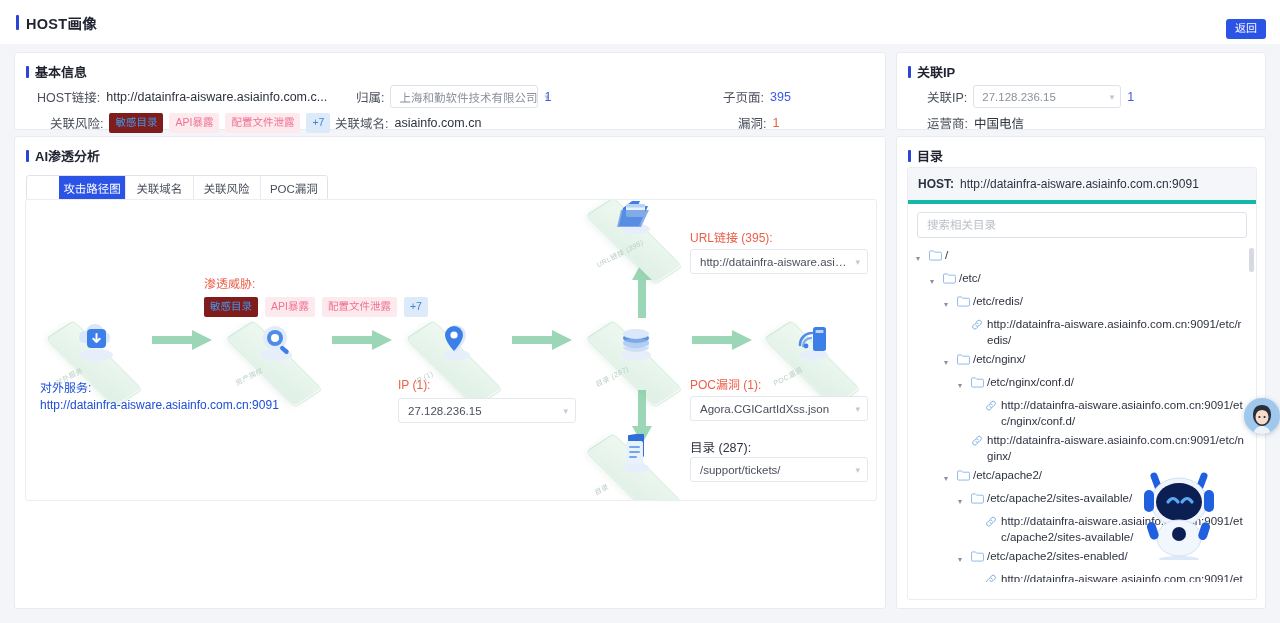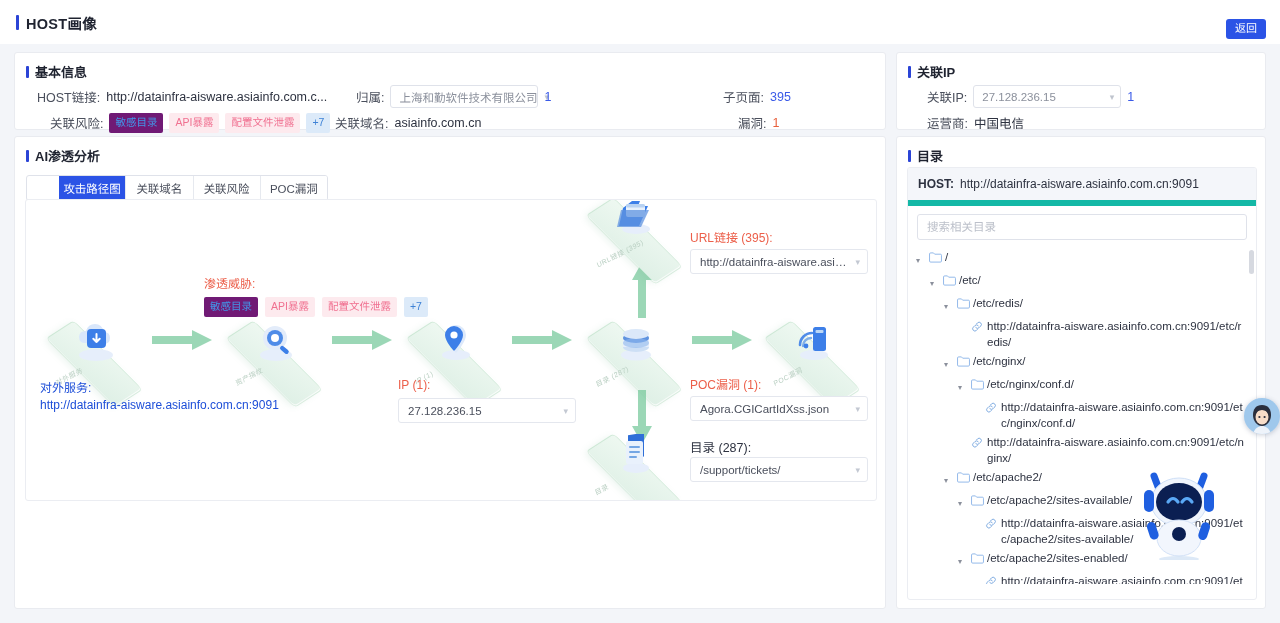--- a/index.html
+++ b/index.html
@@ -53,21 +53,21 @@
     border: 1px solid #dfe2ea; border-radius: 3px; background: #fff;
     height: 23px; padding: 0 6px 0 8px; margin-left: 6px;
     color: #8b909c; font-size: 11.5px; cursor: pointer;
   }
   .select-box .caret { margin-left: 7px; color: #bfc4ce; font-size: 9px; }
 
   .tag {
     display: inline-block; font-size: 10.5px; line-height: 1;
     padding: 4px 6px 5px; border-radius: 2px; margin-left: 6px; white-space: nowrap;
   }
-  .tag-blue { background: #701a75; color: #4296e8; }
+  .tag-blue { background: #7f1d1d; color: #4296e8; }
   .tag-red  { background: #fdeaee; color: #f07090; }
   .tag-more { background: #dceaf9; color: #3e82d6; }
 
   
   #ai-analysis { left: 14px; top: 136px; width: 872px; height: 473px; }
   .tabs { display: flex; margin: 4px 0 0 11px; border: 1px solid #dfe2ea; border-radius: 3px;
           width: 302px; overflow: hidden; height: 26px; padding-left: 32px; }
   .tab {
     flex: 1; display: flex; align-items: center; justify-content: center;
     font-size: 11.5px; color: #4a4f5c; cursor: pointer; background: #fff;
@@ -129,21 +129,21 @@
   #related-ip { left: 896px; top: 52px; width: 370px; height: 78px; }
 
   
   #directory { left: 896px; top: 136px; width: 370px; height: 473px; }
   .dir-inner {
     position: absolute; left: 10px; top: 30px; width: 350px; height: 433px;
     border: 1px solid #ebedf2; border-radius: 3px; background: #fff; overflow: hidden;
   }
   .dir-host {
     background: #f4f6fa; padding: 9px 10px; font-size: 12px; color: #2d3240;
-    border-bottom: 6px solid #14b8a6; white-space: nowrap; overflow: hidden;
+    border-bottom: 4px solid #14b8a6; white-space: nowrap; overflow: hidden;
   }
   .dir-host b { font-weight: bold; margin-right: 6px; }
   .dir-search-wrap { padding: 8px 9px 6px; }
   .dir-search {
     width: 100%; height: 26px; border: 1px solid #dfe2ea; border-radius: 3px;
     padding: 0 9px; font-size: 11.5px; color: #303133;
     font-family: "Liberation Sans", "DejaVu Sans", sans-serif; outline: none;
   }
   .dir-search::placeholder { color: #bcc0ca; }
   .tree {

